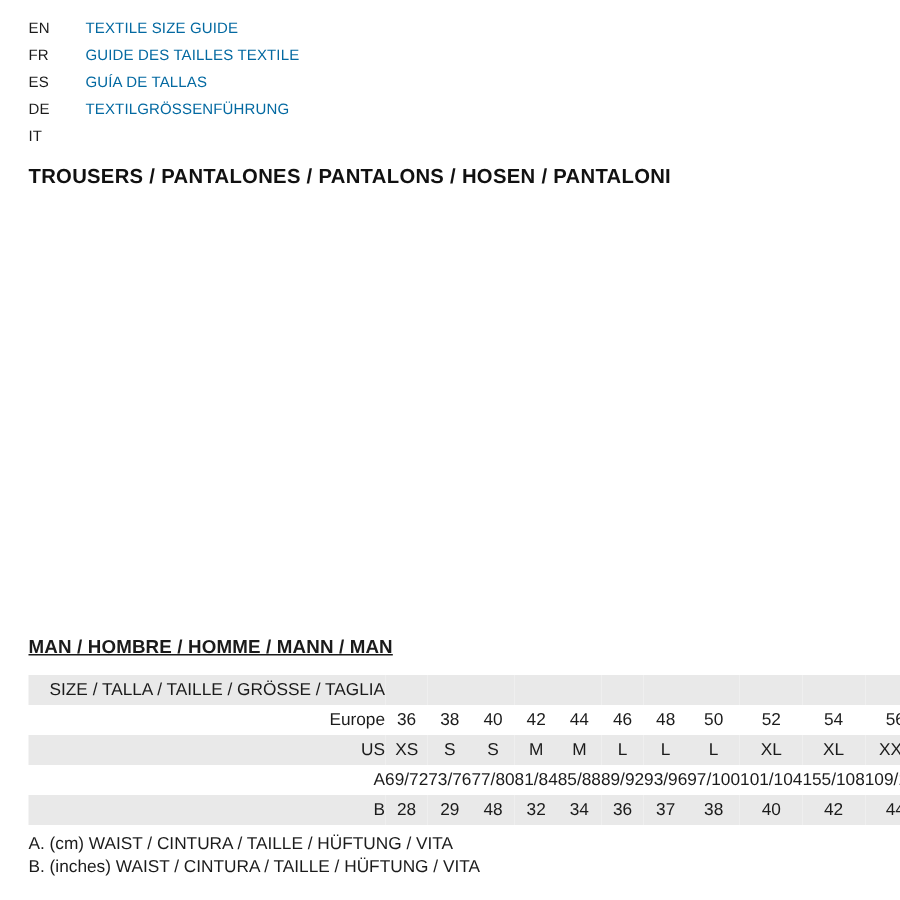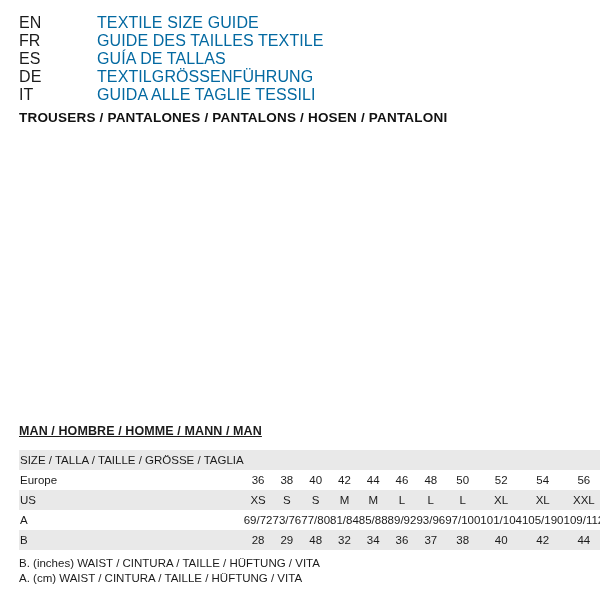--- a/index.html
+++ b/index.html
@@ -25,23 +25,22 @@
   .lang-block {
     position: absolute;
     left: 19px;
     top: 14px;
     width: 400px;
   }
   .lang-row {
     display: flex;
     align-items: baseline;
     height: 18px;
-    font-size: 16px;
+    font-size: 10px;
     letter-spacing: 0.1px;
-    gap: 40px;
   }
   .lang-code {
     width: 38px;
     flex: 0 0 38px;
     color: #1b1b1b;
   }
   .lang-text {
     color: #0369a1;
     white-space: nowrap;
   }
@@ -98,21 +97,22 @@
     padding: 2px 0 2px 0;
     height: 16px;
     vertical-align: middle;
     white-space: nowrap;
   }
   table.size-table tr.shaded td {
     background: #e9e9e9;
   }
   table.size-table td.label {
     width: 88px;
-    padding-left: 1px;
+    padding-left: 14px;
+    text-align: right;
   }
   table.size-table td.val {
     width: 43px;
     text-align: center;
   }
 
   
   .footnotes {
     position: absolute;
     left: 19px;
@@ -141,21 +141,20 @@
     <div class="lang-row">
       <span class="lang-code">ES</span>
       <span class="lang-text">GUÍA DE TALLAS</span>
     </div>
     <div class="lang-row">
       <span class="lang-code">DE</span>
       <span class="lang-text">TEXTILGRÖSSENFÜHRUNG</span>
     </div>
     <div class="lang-row">
       <span class="lang-code">IT</span>
-      <span class="lang-text">GUIDA ALLE TAGLIE TESSILI</span>
     </div>
   </div>
 
   <div class="section-title">TROUSERS / PANTALONES / PANTALONS / HOSEN / PANTALONI</div>
 
 
   <div class="table-title">MAN / HOMBRE / HOMME / MANN / MAN</div>
 
   <table class="size-table">
     <tbody>
@@ -205,38 +204,38 @@
         <td class="label">A</td>
         <td class="val">69/72</td>
         <td class="val">73/76</td>
         <td class="val">77/80</td>
         <td class="val">81/84</td>
         <td class="val">85/88</td>
         <td class="val">89/92</td>
         <td class="val">93/96</td>
         <td class="val">97/100</td>
         <td class="val">101/104</td>
-        <td class="val">105/190</td>
+        <td class="val">155/108</td>
         <td class="val">109/112</td>
       </tr>
       <tr class="shaded">
         <td class="label">B</td>
         <td class="val">28</td>
         <td class="val">29</td>
         <td class="val">48</td>
         <td class="val">32</td>
         <td class="val">34</td>
         <td class="val">36</td>
         <td class="val">37</td>
         <td class="val">38</td>
         <td class="val">40</td>
         <td class="val">42</td>
         <td class="val">44</td>
       </tr>
     </tbody>
   </table>
 
   <div class="footnotes">
+    <div>A. (cm) WAIST / CINTURA / TAILLE / HÜFTUNG / VITA</div>
     <div>B. (inches) WAIST / CINTURA / TAILLE / HÜFTUNG / VITA</div>
-    <div>A. (cm) WAIST / CINTURA / TAILLE / HÜFTUNG / VITA</div>
   </div>
 
 </div>
 
 </body></html>

